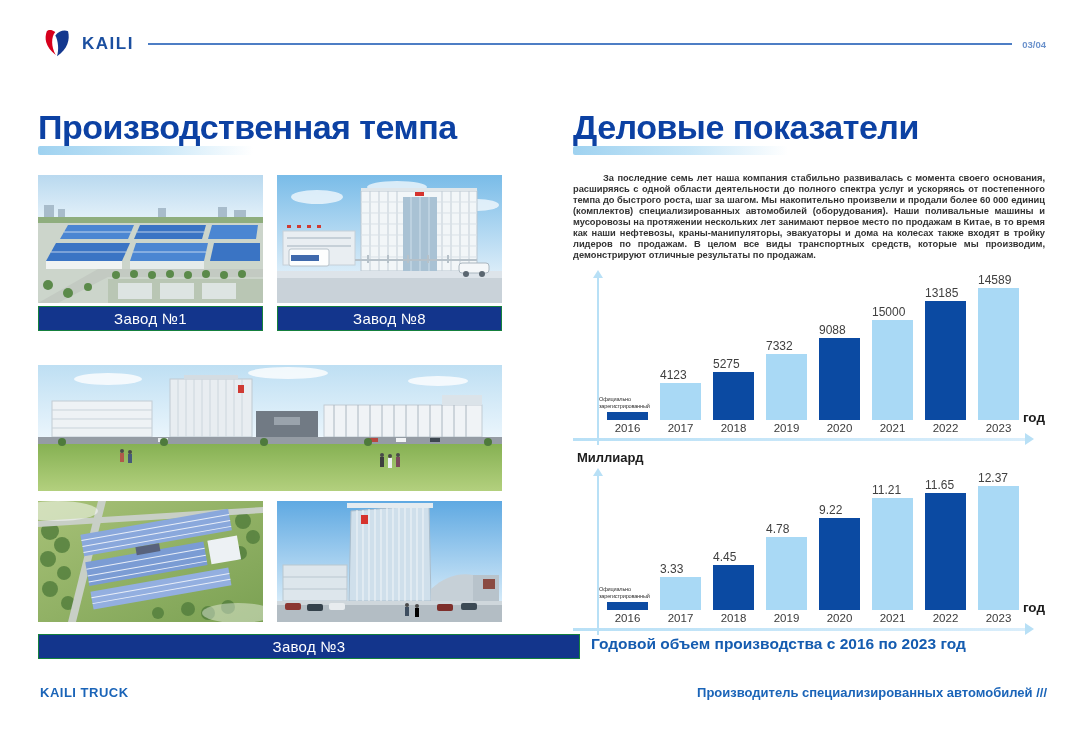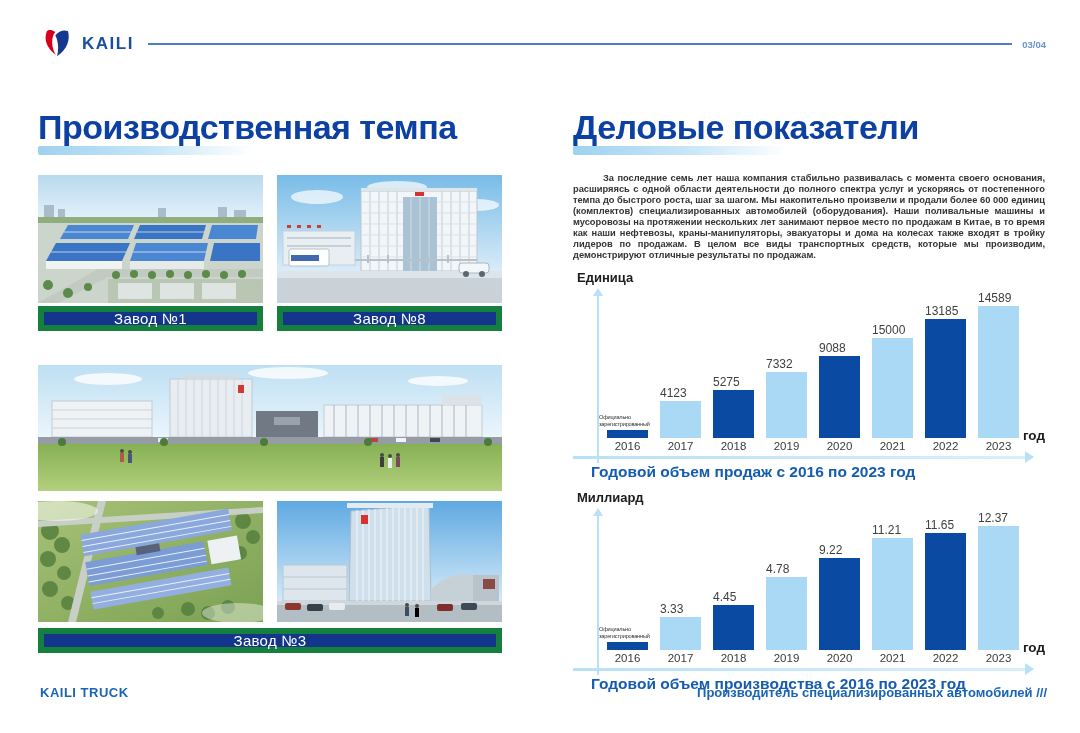--- a/index.html
+++ b/index.html
@@ -24,23 +24,23 @@
 
   
   .photo-row{display:flex;gap:14px;margin-top:20px;}
   .photo-row.tight{margin-top:10px;}
   figure{margin:0;}
   .photo{width:225px;height:128px;overflow:hidden;background:#dfeaf2;}
   .photo.small{height:121px;}
   .photo.wide{width:464px;height:126px;margin-top:34px;}
   .photo svg{display:block;width:100%;height:100%;}
   .label-bar{margin-top:3px;height:25px;width:225px;background:var(--label-bar-blue,#13358c);
-      border:6px solid #15803d;box-sizing:border-box;display:flex;align-items:center;justify-content:center;
+      border:1px solid #15803d;box-sizing:border-box;display:flex;align-items:center;justify-content:center;
       color:#fff;font-size:15px;letter-spacing:0.3px;}
-  .label-bar.full{width:464px;margin-top:6px;}
+  .label-bar.full{width:542px;margin-top:12px;}
 
   
   .intro{margin:18px 0 0 0;font-size:9.3px;line-height:11px;font-weight:bold;color:#333;
       text-align:justify;text-indent:30px;}
 
   
   .chart{position:relative;margin-top:9px;}
   .unit-label{font-size:13px;font-weight:bold;color:#1c1c1c;margin:0 0 3px 4px;}
   .chart-body{position:relative;padding-left:0;}
   .y-axis{position:absolute;left:24px;top:2px;bottom:-4px;width:2px;background:var(--axis-blue,#b8e0f6);}
@@ -410,21 +410,20 @@
     <div class="label-bar full">Завод №3</div>
   </section>
 
   <section class="right-col">
     <h1 class="section-title">Деловые показатели</h1>
     <div class="swoosh"></div>
 
     <p class="intro">За последние семь лет наша компания стабильно развивалась с момента своего основания, расширяясь с одной области деятельности до полного спектра услуг и ускоряясь от постепенного темпа до быстрого роста, шаг за шагом. Мы накопительно произвели и продали более 60 000 единиц (комплектов) специализированных автомобилей (оборудования). Наши поливальные машины и мусоровозы на протяжении нескольких лет занимают первое место по продажам в Китае, в то время как наши нефтевозы, краны-манипуляторы, эвакуаторы и дома на колесах также входят в тройку лидеров по продажам. В целом все виды транспортных средств, которые мы производим, демонстрируют отличные результаты по продажам.</p>
 
     <div class="chart" data-chart="0">
-      <div class="unit-label">Единица</div>
       <div class="chart-body">
         <div class="y-axis"></div>
         <div class="plot">
             <div class="slot">
               <div class="note">
                 <div>Официально</div>
                 <div>зарегистрированный</div>
               </div>
               <div class="bar" style="height: 8px; background: rgb(11, 74, 162);"></div>
             </div>
@@ -463,21 +462,20 @@
             <div class="year">2018</div>
             <div class="year">2019</div>
             <div class="year">2020</div>
             <div class="year">2021</div>
             <div class="year">2022</div>
             <div class="year">2023</div>
           </div>
         <div class="x-axis"></div>
         <div class="x-axis-label">год</div>
       </div>
-      <div class="chart-caption">Годовой объем продаж с 2016 по 2023 год</div>
     </div>
 
     <div class="chart" data-chart="1">
       <div class="unit-label">Миллиард</div>
       <div class="chart-body">
         <div class="y-axis"></div>
         <div class="plot">
             <div class="slot">
               <div class="note">
                 <div>Официально</div>

